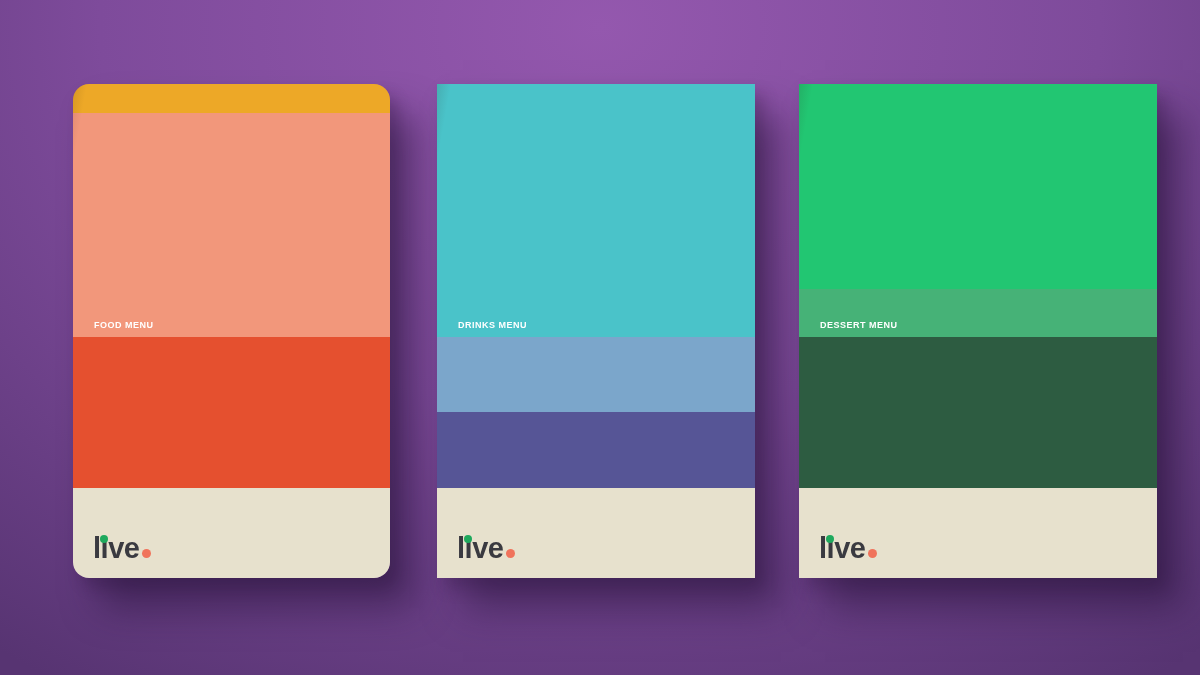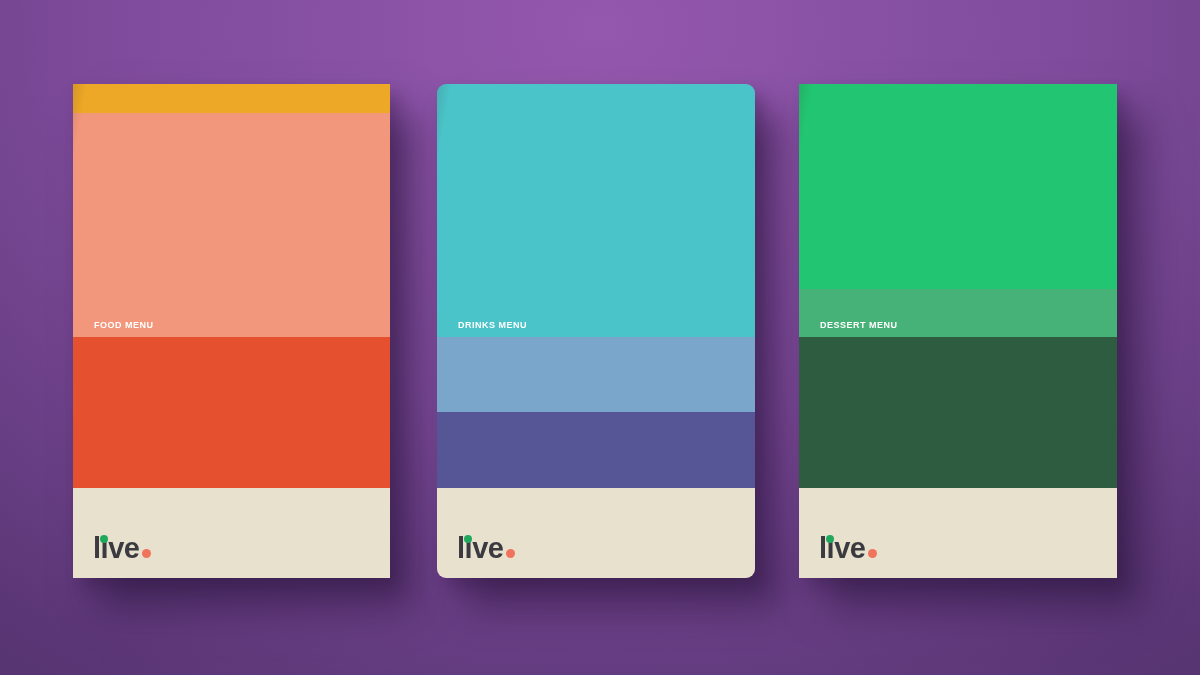--- a/index.html
+++ b/index.html
@@ -14,21 +14,21 @@
     position: relative;
     width: 1200px;
     height: 675px;
   }
   .card {
     position: absolute;
     top: 84px;
     height: 494px;
     overflow: hidden;
   }
-  .card-0 { left: 73px;  width: 317px; }
+  .card-0 { left: 73px;  width: 317px; border-radius: 16px; }
   .card-1 { left: 437px; width: 318px; }
   .card-2 { left: 799px; width: 318px; }
   
   .card::after {
     content: "";
     position: absolute;
     inset: 0;
     background: linear-gradient(100deg, rgba(45,22,14,0.12), rgba(45,22,14,0) 14px);
     pointer-events: none;
   }
@@ -90,32 +90,32 @@
     <div class="bands">
         <div style="height: 29px; background: rgb(237, 168, 39);"></div>
         <div style="height: 224px; background: rgb(242, 151, 123);"></div>
         <div style="height: 151px; background: rgb(229, 80, 47);"></div>
         <div style="height: 90px; background: rgb(231, 225, 205);"></div>
       </div>
     <div class="menu-label" style="color: rgb(255, 255, 255);">FOOD MENU</div>
     <div class="logo" style="color: rgb(58, 58, 64);"><span>l</span><span class="i-wrap"><span>ı</span><span class="i-dot" style="background: rgb(31, 169, 93);"></span></span><span>ve</span><span class="period" style="background: rgb(240, 115, 91);"></span></div>
   </div>
 
-  <div class="card card-1" style="box-shadow: rgba(38, 17, 56, 0.5) 26px 30px 36px, rgba(38, 17, 56, 0.25) 8px 10px 14px; border-radius: 9px;">
+  <div class="card card-1" style="box-shadow: rgba(38, 17, 56, 0.5) 26px 30px 36px, rgba(38, 17, 56, 0.25) 8px 10px 14px;">
     <div class="bands">
         <div style="height: 253px; background: rgb(74, 195, 201);"></div>
         <div style="height: 75px; background: rgb(123, 166, 203);"></div>
         <div style="height: 76px; background: rgb(86, 85, 150);"></div>
         <div style="height: 90px; background: rgb(231, 225, 205);"></div>
       </div>
     <div class="menu-label" style="color: rgb(255, 255, 255);">DRINKS MENU</div>
     <div class="logo" style="color: rgb(58, 58, 64);"><span>l</span><span class="i-wrap"><span>ı</span><span class="i-dot" style="background: rgb(31, 169, 93);"></span></span><span>ve</span><span class="period" style="background: rgb(240, 115, 91);"></span></div>
   </div>
 
-  <div class="card card-2" style="box-shadow: rgba(38, 17, 56, 0.5) 26px 30px 36px, rgba(38, 17, 56, 0.25) 8px 10px 14px;">
+  <div class="card card-2" style="box-shadow: rgba(38, 17, 56, 0.5) 26px 30px 36px, rgba(38, 17, 56, 0.25) 8px 10px 14px; padding-left: 40px;">
     <div class="bands">
         <div style="height: 205px; background: rgb(34, 198, 114);"></div>
         <div style="height: 48px; background: rgb(70, 178, 119);"></div>
         <div style="height: 151px; background: rgb(45, 92, 65);"></div>
         <div style="height: 90px; background: rgb(231, 225, 205);"></div>
       </div>
     <div class="menu-label" style="color: rgb(255, 255, 255);">DESSERT MENU</div>
     <div class="logo" style="color: rgb(58, 58, 64);"><span>l</span><span class="i-wrap"><span>ı</span><span class="i-dot" style="background: rgb(31, 169, 93);"></span></span><span>ve</span><span class="period" style="background: rgb(240, 115, 91);"></span></div>
   </div>
 

